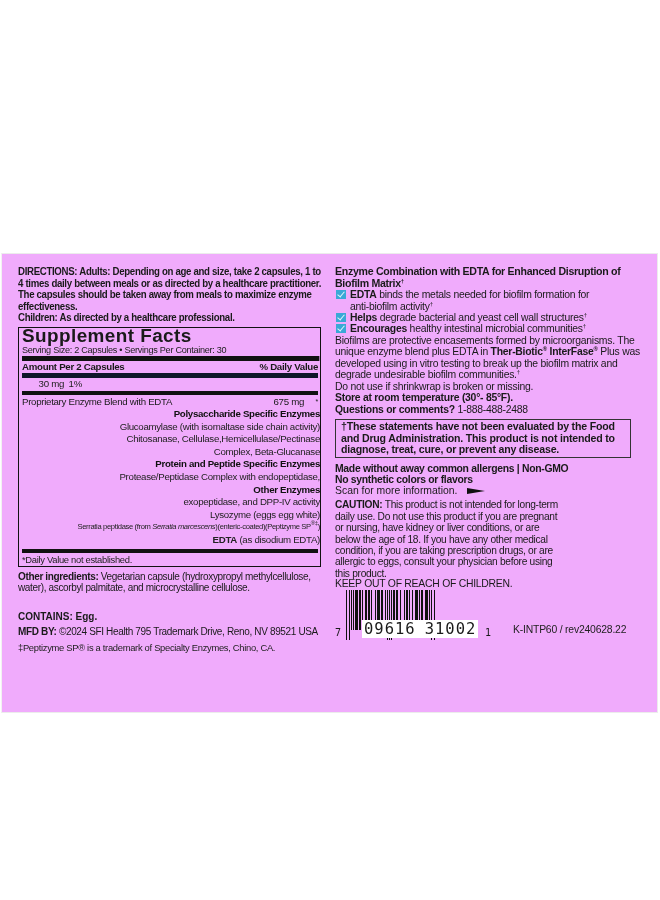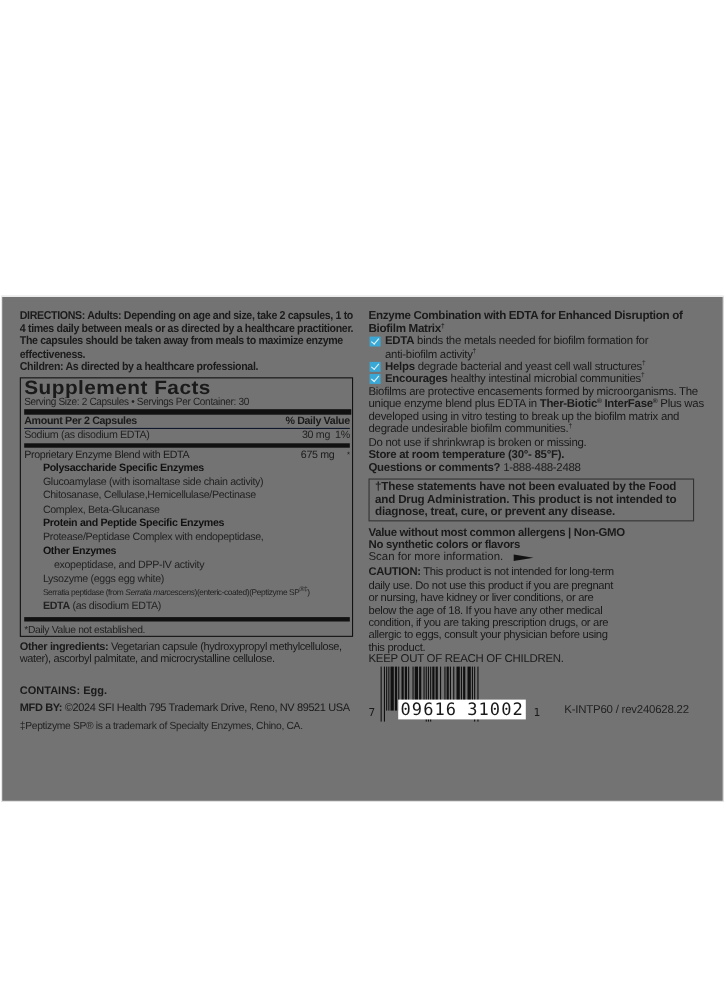--- a/index.html
+++ b/index.html
@@ -1,46 +1,46 @@
 <!DOCTYPE html>
 <html><head>
 <meta charset="utf-8">
 <style>
   * { box-sizing: border-box; margin: 0; padding: 0; }
   html, body { width: 660px; height: 900px; background: #ffffff; overflow: hidden; }
   body { font-family: "Liberation Sans", sans-serif; color: #1a1a1a; position: relative; }
 
   .label-panel {
-    position: absolute; left: 1px; top: 269px; width: 657px; height: 460px;
+    position: absolute; left: 1px; top: 253px; width: 657px; height: 460px;
     border: 1px solid #ececec; border-left: 1px solid #f2f2f2;
-    background: #737373;
+    background: #f0abfc;
   }
   .col-left { position: absolute; left: 16px; top: 12px; width: 304px; }
   .col-right { position: absolute; left: 333px; top: 12px; width: 305px; }
 
   .cond { font-family: "Liberation Sans Narrow", "Liberation Sans", sans-serif; }
   .b { font-weight: bold; }
 
   .directions { font-size: 10.4px; line-height: 11.6px; font-weight: bold; letter-spacing: -0.35px; transform: scaleX(0.93); transform-origin: left top; width: 330px; }
 
   .sf-box {
     margin-top: 3px; border: 1.6px solid #111; width: 303px; padding: 0 0 1px 3px;
   }
   .sf-title { font-family: "Liberation Sans", sans-serif; font-weight: 900; font-size: 17.5px; line-height: 15px; letter-spacing: 0.4px; transform: scaleX(1.08); transform-origin: left; margin-top: 1px; }
   .sf-serving { font-size: 9.6px; line-height: 11px; letter-spacing: -0.3px; color: #222; border-bottom: 5px solid #111; padding-bottom: 1px; margin-right: 2px; transform: scaleX(0.95); transform-origin: left; width: 105%; }
   .sf-row { display: flex; font-size: 9.7px; line-height: 12px; letter-spacing: -0.3px; margin-right: 2px; }
   .sf-row .name { flex: 1; }
-  .sf-row.hdr { font-weight: bold; border-bottom: 1px solid #0f172a; }
+  .sf-row.hdr { font-weight: bold; border-bottom: 5px solid #0f172a; }
   .sf-row.sodium { border-bottom: 4px solid #111; padding-bottom: 1px; color: #222; }
   .sf-row .amt { width: 42px; text-align: right; }
   .sf-row .dv { width: 18px; text-align: right; }
   .blend-head { font-weight: normal; }
   .ind1 { padding-left: 17px; }
   .ind2 { padding-left: 23px; }
-  .sf-line { font-size: 9.7px; line-height: 12.6px; letter-spacing: -0.3px; color: #222; }
+  .sf-line { font-size: 9.7px; line-height: 12.6px; letter-spacing: -0.3px; color: #222; text-align: right; }
   .sf-sub { font-weight: bold; color: #111; }
   .sf-small { font-size: 7.6px; letter-spacing: -0.35px; }
   .sf-thick { border-top: 4px solid #111; margin-right: 2px; margin-top: 2px; }
   .sf-foot { font-size: 9.4px; line-height: 11px; letter-spacing: -0.3px; color: #222; padding-top: 1px; }
 
   .other { margin-top: 4px; font-size: 10px; line-height: 11px; letter-spacing: -0.35px; width: 310px; }
   .contains { margin-top: 18px; font-size: 10px; line-height: 11px; font-weight: bold; }
   .mfd { margin-top: 4px; font-size: 10px; line-height: 11px; letter-spacing: -0.35px; }
   .tm { margin-top: 5px; font-size: 9.4px; line-height: 11px; letter-spacing: -0.3px; color: #222; }
 
@@ -92,21 +92,20 @@
     <div class="sf-box">
       <div class="sf-title">Supplement Facts</div>
       <div class="sf-serving cond">Serving Size: 2 Capsules • Servings Per Container: 30</div>
 
       <div class="sf-row hdr cond">
         <span class="name">Amount Per 2 Capsules</span>
         <span>% Daily Value</span>
       </div>
 
       <div class="sf-row sodium cond">
-        <span class="name">Sodium (as disodium EDTA)</span>
         <span class="amt">30 mg</span>
         <span class="dv">1%</span>
       </div>
 
       <div class="sf-row cond" style="margin-top:1px">
         <span class="name blend-head">Proprietary Enzyme Blend with EDTA</span>
         <span class="amt" style="width:60px;">675 mg</span>
         <span class="dv" style="width:14px;font-size:7px;">*</span>
       </div>
 
@@ -149,21 +148,21 @@
     </div>
 
     <div class="body-text cond"><span>Biofilms are protective encasements formed by microorganisms. The unique enzyme blend plus EDTA in </span><b>Ther-Biotic</b><sup class="b">®</sup><b> InterFase</b><sup class="b">®</sup><span> Plus was developed using in vitro testing to break up the biofilm matrix and degrade undesirable biofilm communities.</span><sup>†</sup></div>
     <div class="body-text cond">Do not use if shrinkwrap is broken or missing.</div>
     <div class="body-text cond b">Store at room temperature (30°- 85°F).</div>
     <div class="body-text cond"><b>Questions or comments?</b><span> 1-888-488-2488</span></div>
 
     <div class="fda-box cond">†These statements have not been evaluated by the Food and Drug Administration. This product is not intended to diagnose, treat, cure, or prevent any disease.</div>
 
     <div class="allergen cond">
-      <div>Value without most common allergens | Non-GMO</div>
+      <div>Made without away common allergens | Non-GMO</div>
       <div>No synthetic colors or flavors</div>
     </div>
     <div class="scan cond">
         <span>Scan for more information.</span>
         <span class="arrow"></span>
       </div>
 
     <div class="caution cond"><b>CAUTION:</b><span>  This product is not intended for long-term daily use. Do not use this product if you are pregnant or nursing, have kidney or liver conditions, or are below the age of 18. If you have any other medical condition, if you are taking prescription drugs, or are allergic to eggs, consult your physician before using this product.</span></div>
     <div class="body-text cond" style="line-height:10.5px">KEEP OUT OF REACH OF CHILDREN.</div>
 

